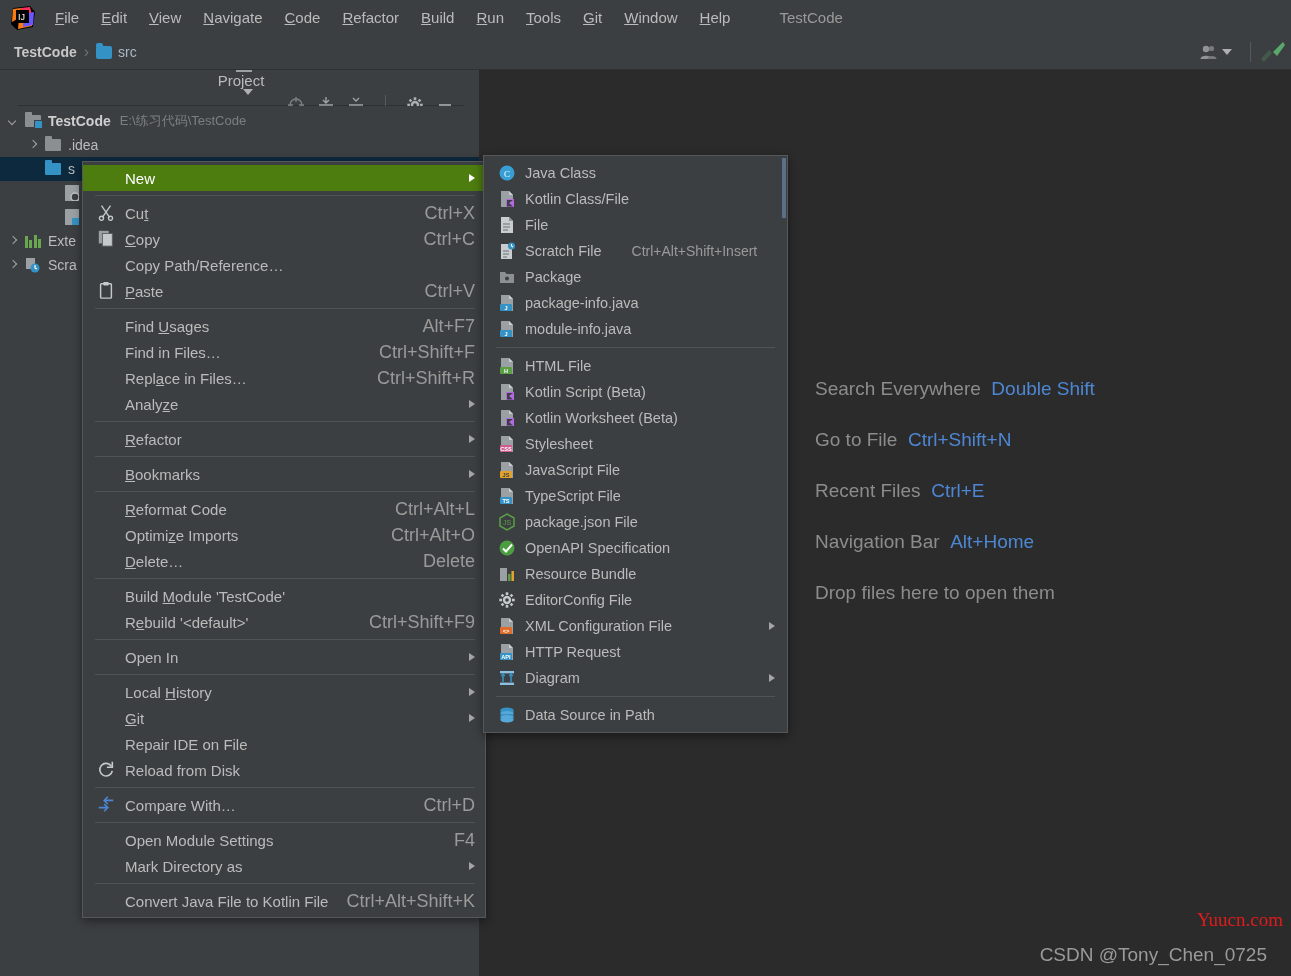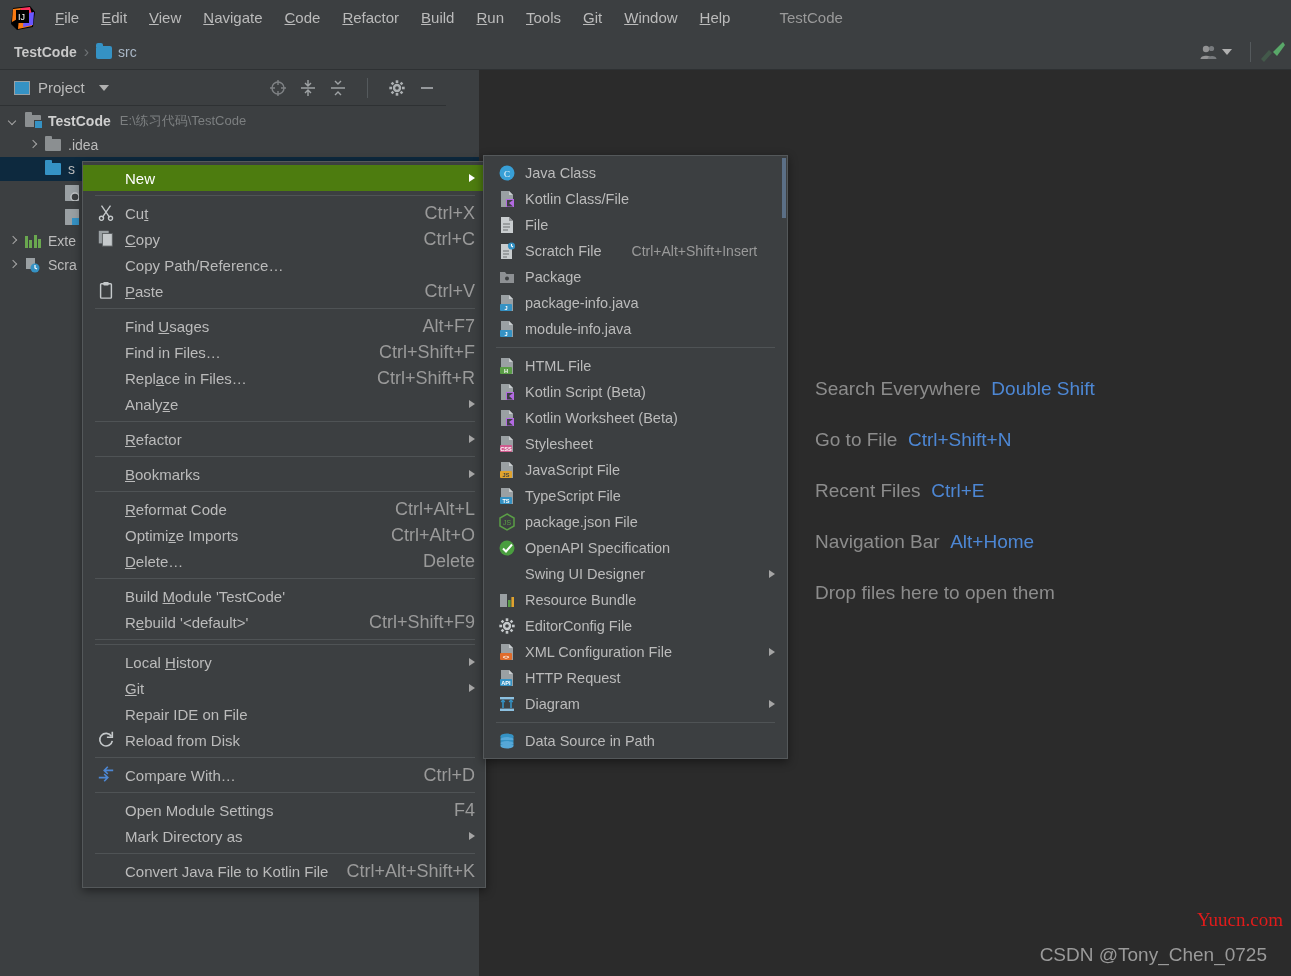--- a/index.html
+++ b/index.html
@@ -41,23 +41,24 @@
   .crumb-folder:before{content:"";position:absolute;top:-3px;left:0;width:7px;height:4px;background:#3592c4;border-radius:2px 2px 0 0;}
   .crumb-name { color:#a9b7c6; font-size:14px; }
   .crumbbar-right { margin-left:auto; display:flex; align-items:center; padding-right:6px; }
   .user-ico { width:20px; height:16px; position:relative; opacity:.75; margin-right:3px;}
   .caret-dn { width:0;height:0;border-left:5px solid transparent;border-right:5px solid transparent;border-top:6px solid #b0b0b0;margin-right:10px;}
   .vsep { width:1px; height:20px; background:#555a5d; margin:0 8px; }
   .hammer { width:26px; height:24px; position:relative; }
 
   
   .toolwin-head {
-    position:absolute; top:70px; left:0; width:446px; height:36px;
+    position:absolute; top:70px; left:18px; width:446px; height:36px;
     background:#3c3f41; display:flex; align-items:center;
     border-bottom:1px solid #2e3133;
+    flex-direction:column;
   }
   .tw-ico { width:16px;height:14px;margin-left:14px;margin-right:8px;border:1px solid #9aa0a3;background:#3592c4;}
   .tw-label { color:#bbbbbb; font-size:15px; }
   .tw-caret { width:0;height:0;border-left:5px solid transparent;border-right:5px solid transparent;border-top:6px solid #b0b0b0;margin-left:14px;}
   .tw-actions { margin-left:auto; display:flex; align-items:center; padding-right:10px; gap:12px; }
   .act { width:18px;height:18px; position:relative; opacity:.82; }
 
   .tree {
     position:absolute; top:106px; left:0; width:479px; height:870px;
     background:#3c3f41; padding-top:3px;
@@ -410,20 +411,25 @@
       <div class="mi">
         <span class="ic"></span>
         <span class="tx">Build <u>M</u>odule 'TestCode'</span>
       </div>
       <div class="mi">
         <span class="ic"></span>
         <span class="tx">R<u>e</u>build '&lt;default&gt;'</span>
         <span class="sc">Ctrl+Shift+F9</span>
       </div>
       <div class="sep"></div>
+      <div class="mi">
+        <span class="ic"></span>
+        <span class="tx">Open In</span>
+        <span class="sub"></span>
+      </div>
       <div class="sep"></div>
       <div class="mi">
         <span class="ic"></span>
         <span class="tx">Local <u>H</u>istory</span>
         <span class="sub"></span>
       </div>
       <div class="mi">
         <span class="ic"></span>
         <span class="tx"><u>G</u>it</span>
         <span class="sub"></span>
@@ -591,25 +597,20 @@
             <text x="9" y="12" text-anchor="middle" font-size="7" fill="#5a9e46" font-family="Liberation Sans, sans-serif">JS</text>
           </svg></span>
         <span class="tx">package.json File</span>
       </div>
       <div class="sm">
         <span class="ic"><svg viewBox="0 0 18 18" width="18" height="18">
             <circle cx="9" cy="9" r="7.5" fill="#4a9e3f"></circle>
             <path d="M5 9.5 L8 12.5 L14 5.5" stroke="#fff" stroke-width="2" fill="none"></path>
           </svg></span>
         <span class="tx">OpenAPI Specification</span>
-      </div>
-      <div class="sm">
-        <span class="ic"></span>
-        <span class="tx">Swing UI Designer</span>
-        <span class="sub"></span>
       </div>
       <div class="sm">
         <span class="ic"><svg viewBox="0 0 18 18" width="18" height="18">
             <rect x="2" y="3" width="7" height="13" fill="#9aa0a3"></rect>
             <rect x="10" y="9" width="2.6" height="7" fill="#5a9e46"></rect>
             <rect x="13.4" y="6" width="2.6" height="10" fill="#e0a32e"></rect>
           </svg></span>
         <span class="tx">Resource Bundle</span>
       </div>
       <div class="sm">

